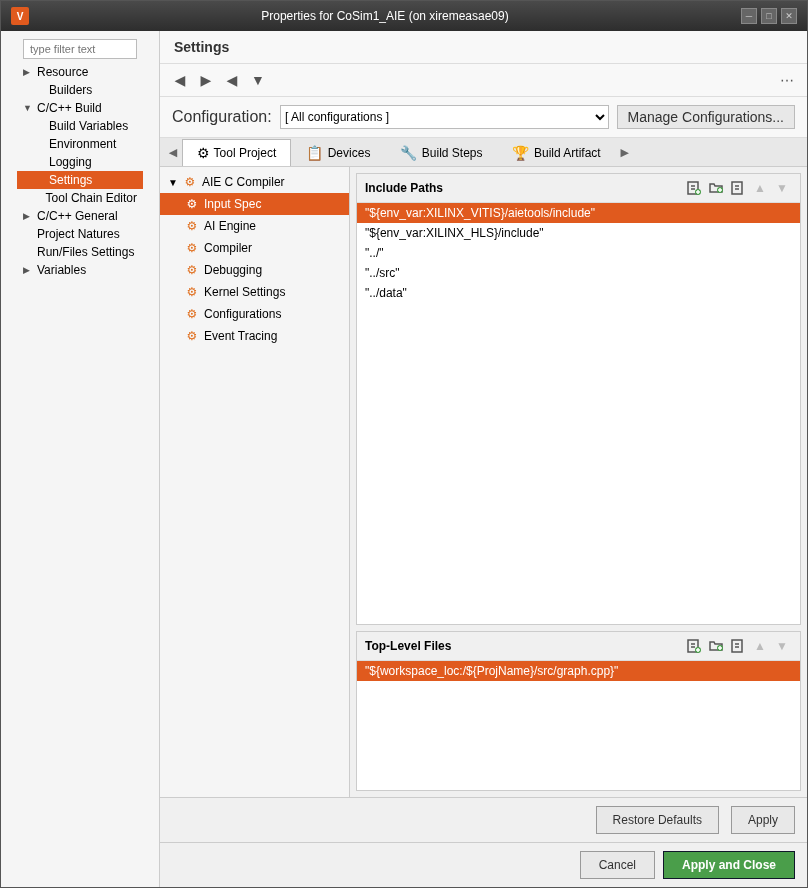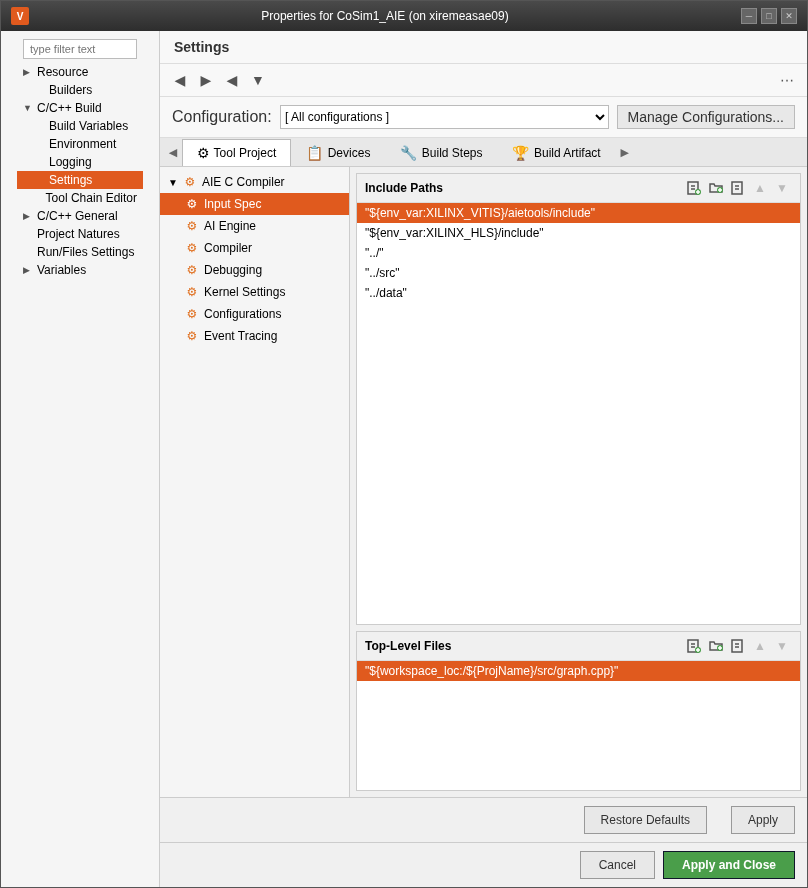--- a/index.html
+++ b/index.html
@@ -62,21 +62,21 @@
     .detail-section-header { padding: 4px 8px; background: #f0f0f0; border-bottom: 1px solid #ddd; display: flex; align-items: center; justify-content: space-between; font-weight: bold; font-size: 12px; }
     .detail-section-tools { display: flex; gap: 2px; align-items: center; }
     .detail-tool-btn { width: 20px; height: 20px; display: flex; align-items: center; justify-content: center; cursor: pointer; color: #555; font-size: 12px; }
     .detail-tool-btn.disabled { color: #bbb; cursor: default; }
 
     .detail-list { flex: 1; overflow-y: auto; }
     .detail-item { padding: 3px 8px; font-size: 12px; cursor: pointer; }
     .detail-item.selected { background: #e05a1e; color: white; }
 
     
-    .bottom-buttons { padding: 8px 12px; display: flex; justify-content: flex-end; gap: 24px; border-top: 1px solid #ccc; background: #f0f0f0; }
+    .bottom-buttons { padding: 8px 12px; display: flex; justify-content: flex-end; gap: 12px; border-top: 1px solid #ccc; background: #f0f0f0; }
     .btn { padding: 6px 16px; font-size: 12px; cursor: pointer; border: 1px solid #999; background: #e8e8e8; color: #333; }
 
     .action-buttons { padding: 8px 12px; display: flex; justify-content: flex-end; gap: 8px; background: #f0f0f0; border-top: 1px solid #ccc; }
     .btn-cancel { padding: 6px 18px; font-size: 12px; cursor: pointer; border: 1px solid #999; background: #e8e8e8; color: #333; }
     .btn-apply-close { padding: 6px 18px; font-size: 12px; cursor: pointer; border: 1px solid #0f172a; background: #4a9e4a; color: white; font-weight: bold; }
 
     .section-top { flex: 1; min-height: 220px; }
     .section-bottom { flex: 0 0 160px; }
   </style>
 </head>

